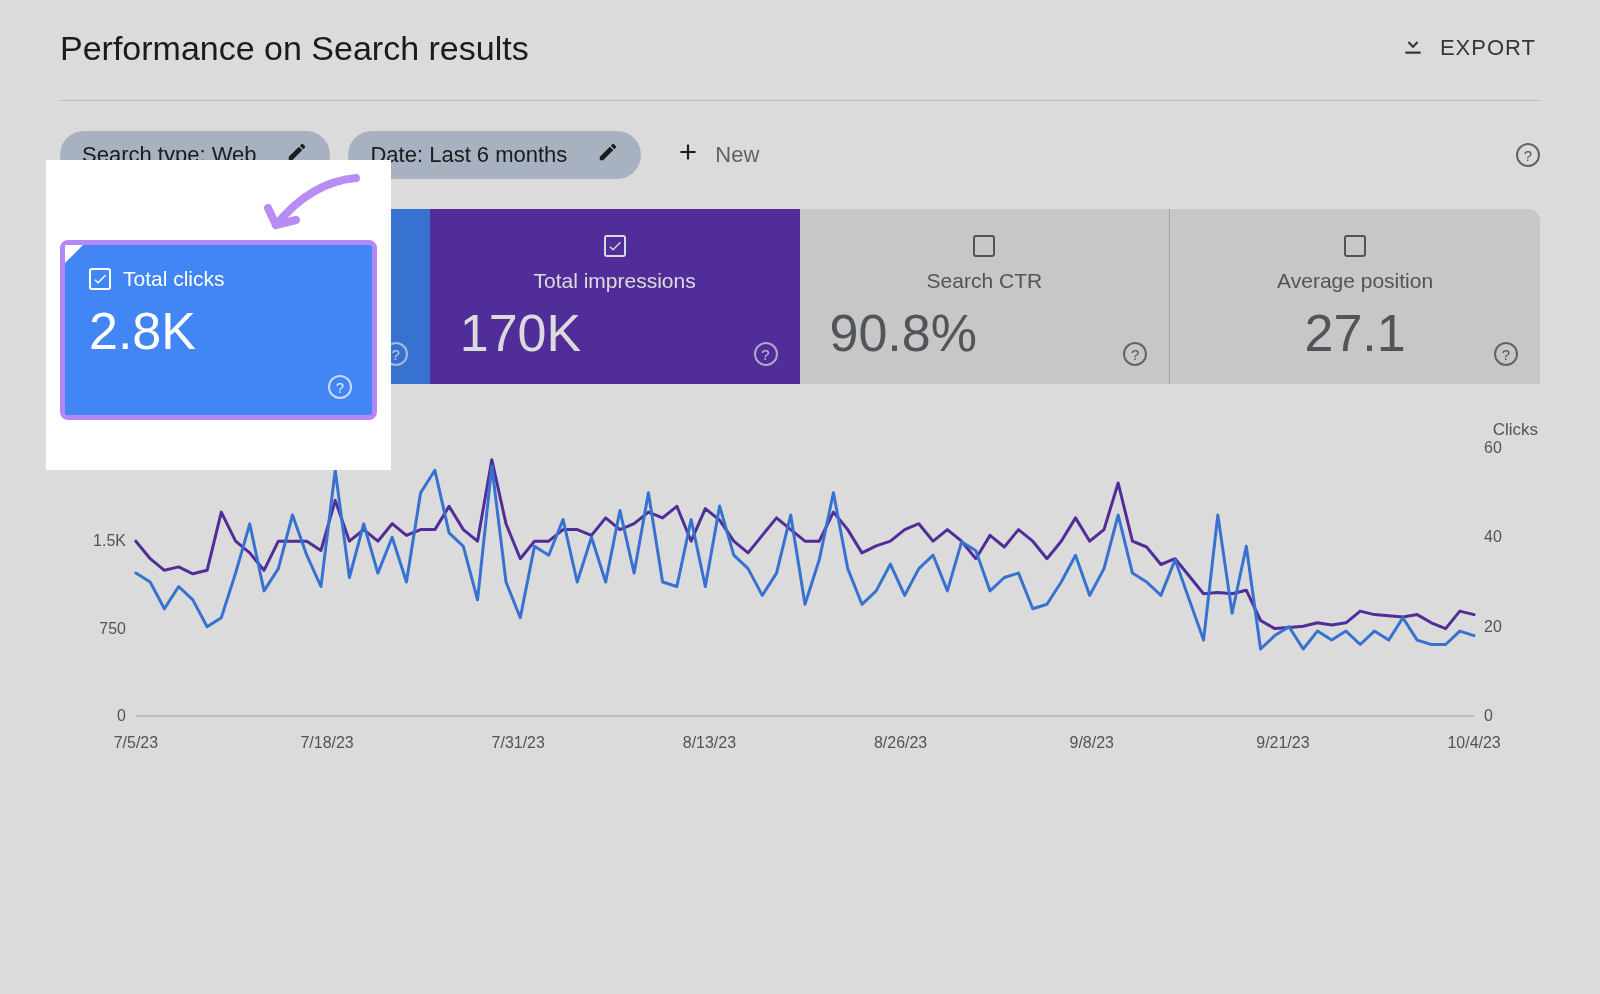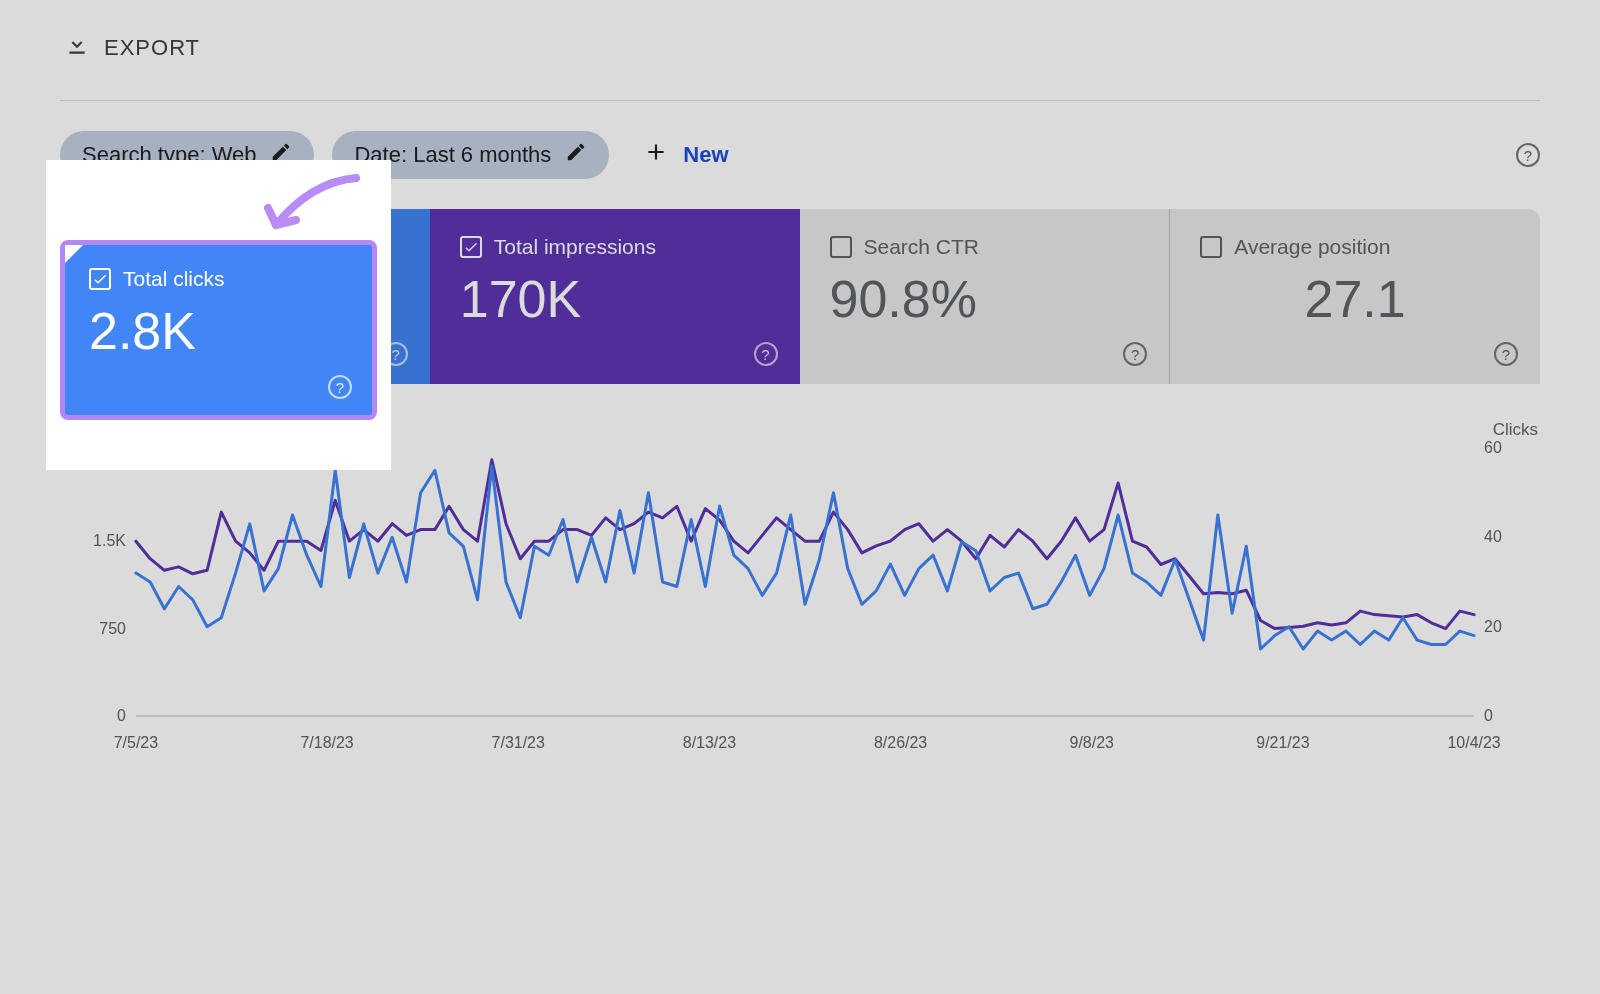--- a/index.html
+++ b/index.html
@@ -51,38 +51,38 @@
   
   .filter-row {
     display: flex;
     align-items: center;
     gap: 18px;
     padding: 28px 0;
   }
   .chip {
     display: flex;
     align-items: center;
-    gap: 14px;
+    gap: 30px;
     background: #c3cfe0;
     border-radius: 28px;
     padding: 10px 22px;
     font-size: 22px;
     font-weight: 500;
     color: #202124;
     cursor: pointer;
   }
   .chip svg { width: 22px; height: 22px; fill: #202124; }
   .new-btn {
     display: flex;
     align-items: center;
     gap: 14px;
     padding: 10px 16px;
     font-size: 22px;
-    font-weight: 700;
-    color: #1d4ed8;
+    font-weight: 400;
+    color: #737373;
     cursor: pointer;
   }
   .new-btn svg { width: 26px; height: 26px; fill: #202124; }
   .last-updated {
     margin-left: auto;
     display: flex;
     align-items: center;
     gap: 10px;
     font-size: 22px;
     color: #5f6368;
@@ -108,21 +108,21 @@
     height: 175px;
     padding: 26px 30px 18px;
     position: relative;
     border-right: 1px solid #bdbdbd;
     cursor: pointer;
   }
   .card:last-child { border-right: none; border-radius: 0 12px 0 0; text-align: center; }
   .card.clicks { background: #4285f4; color: #fff; border-right: none; }
   .card.impressions { background: #5e35b1; color: #fff; border-right: none; }
   .card.inactive { background: #e8e8e8; color: #5f6368; }
-  .card .row1 { display: flex; align-items: center; gap: 12px; font-size: 21px; font-weight: 400; }
+  .card .row1 { display: flex; align-items: center; gap: 12px; font-size: 21px; font-weight: 400; flex-direction: column; }
   .card .value { font-size: 52px; font-weight: 400; margin-top: 10px; }
   .card .help-ico {
     position: absolute;
     right: 22px;
     bottom: 18px;
   }
   .card.clicks .help-ico, .card.impressions .help-ico {
     border-color: rgba(255,255,255,0.7);
     color: rgba(255,255,255,0.85);
   }
@@ -198,20 +198,21 @@
     width: 100%;
     height: 330px;
   }
 </style>
 </head>
 <body>
 
 <div class="main">
 
   <div class="header">
+    <h1 class="page-title">Performance on Search results</h1>
     <div class="export-btn">
       <span>
         <svg viewBox="0 0 24 24">
             <path d="M5 20h14v-2H5v2zM12 2v10.17l3.59-3.58L17 10l-5 5-5-5 1.41-1.41L12 12.17V2h0z"></path>
           </svg>
       </span>
       <span>EXPORT</span>
     </div>
   </div>
 

